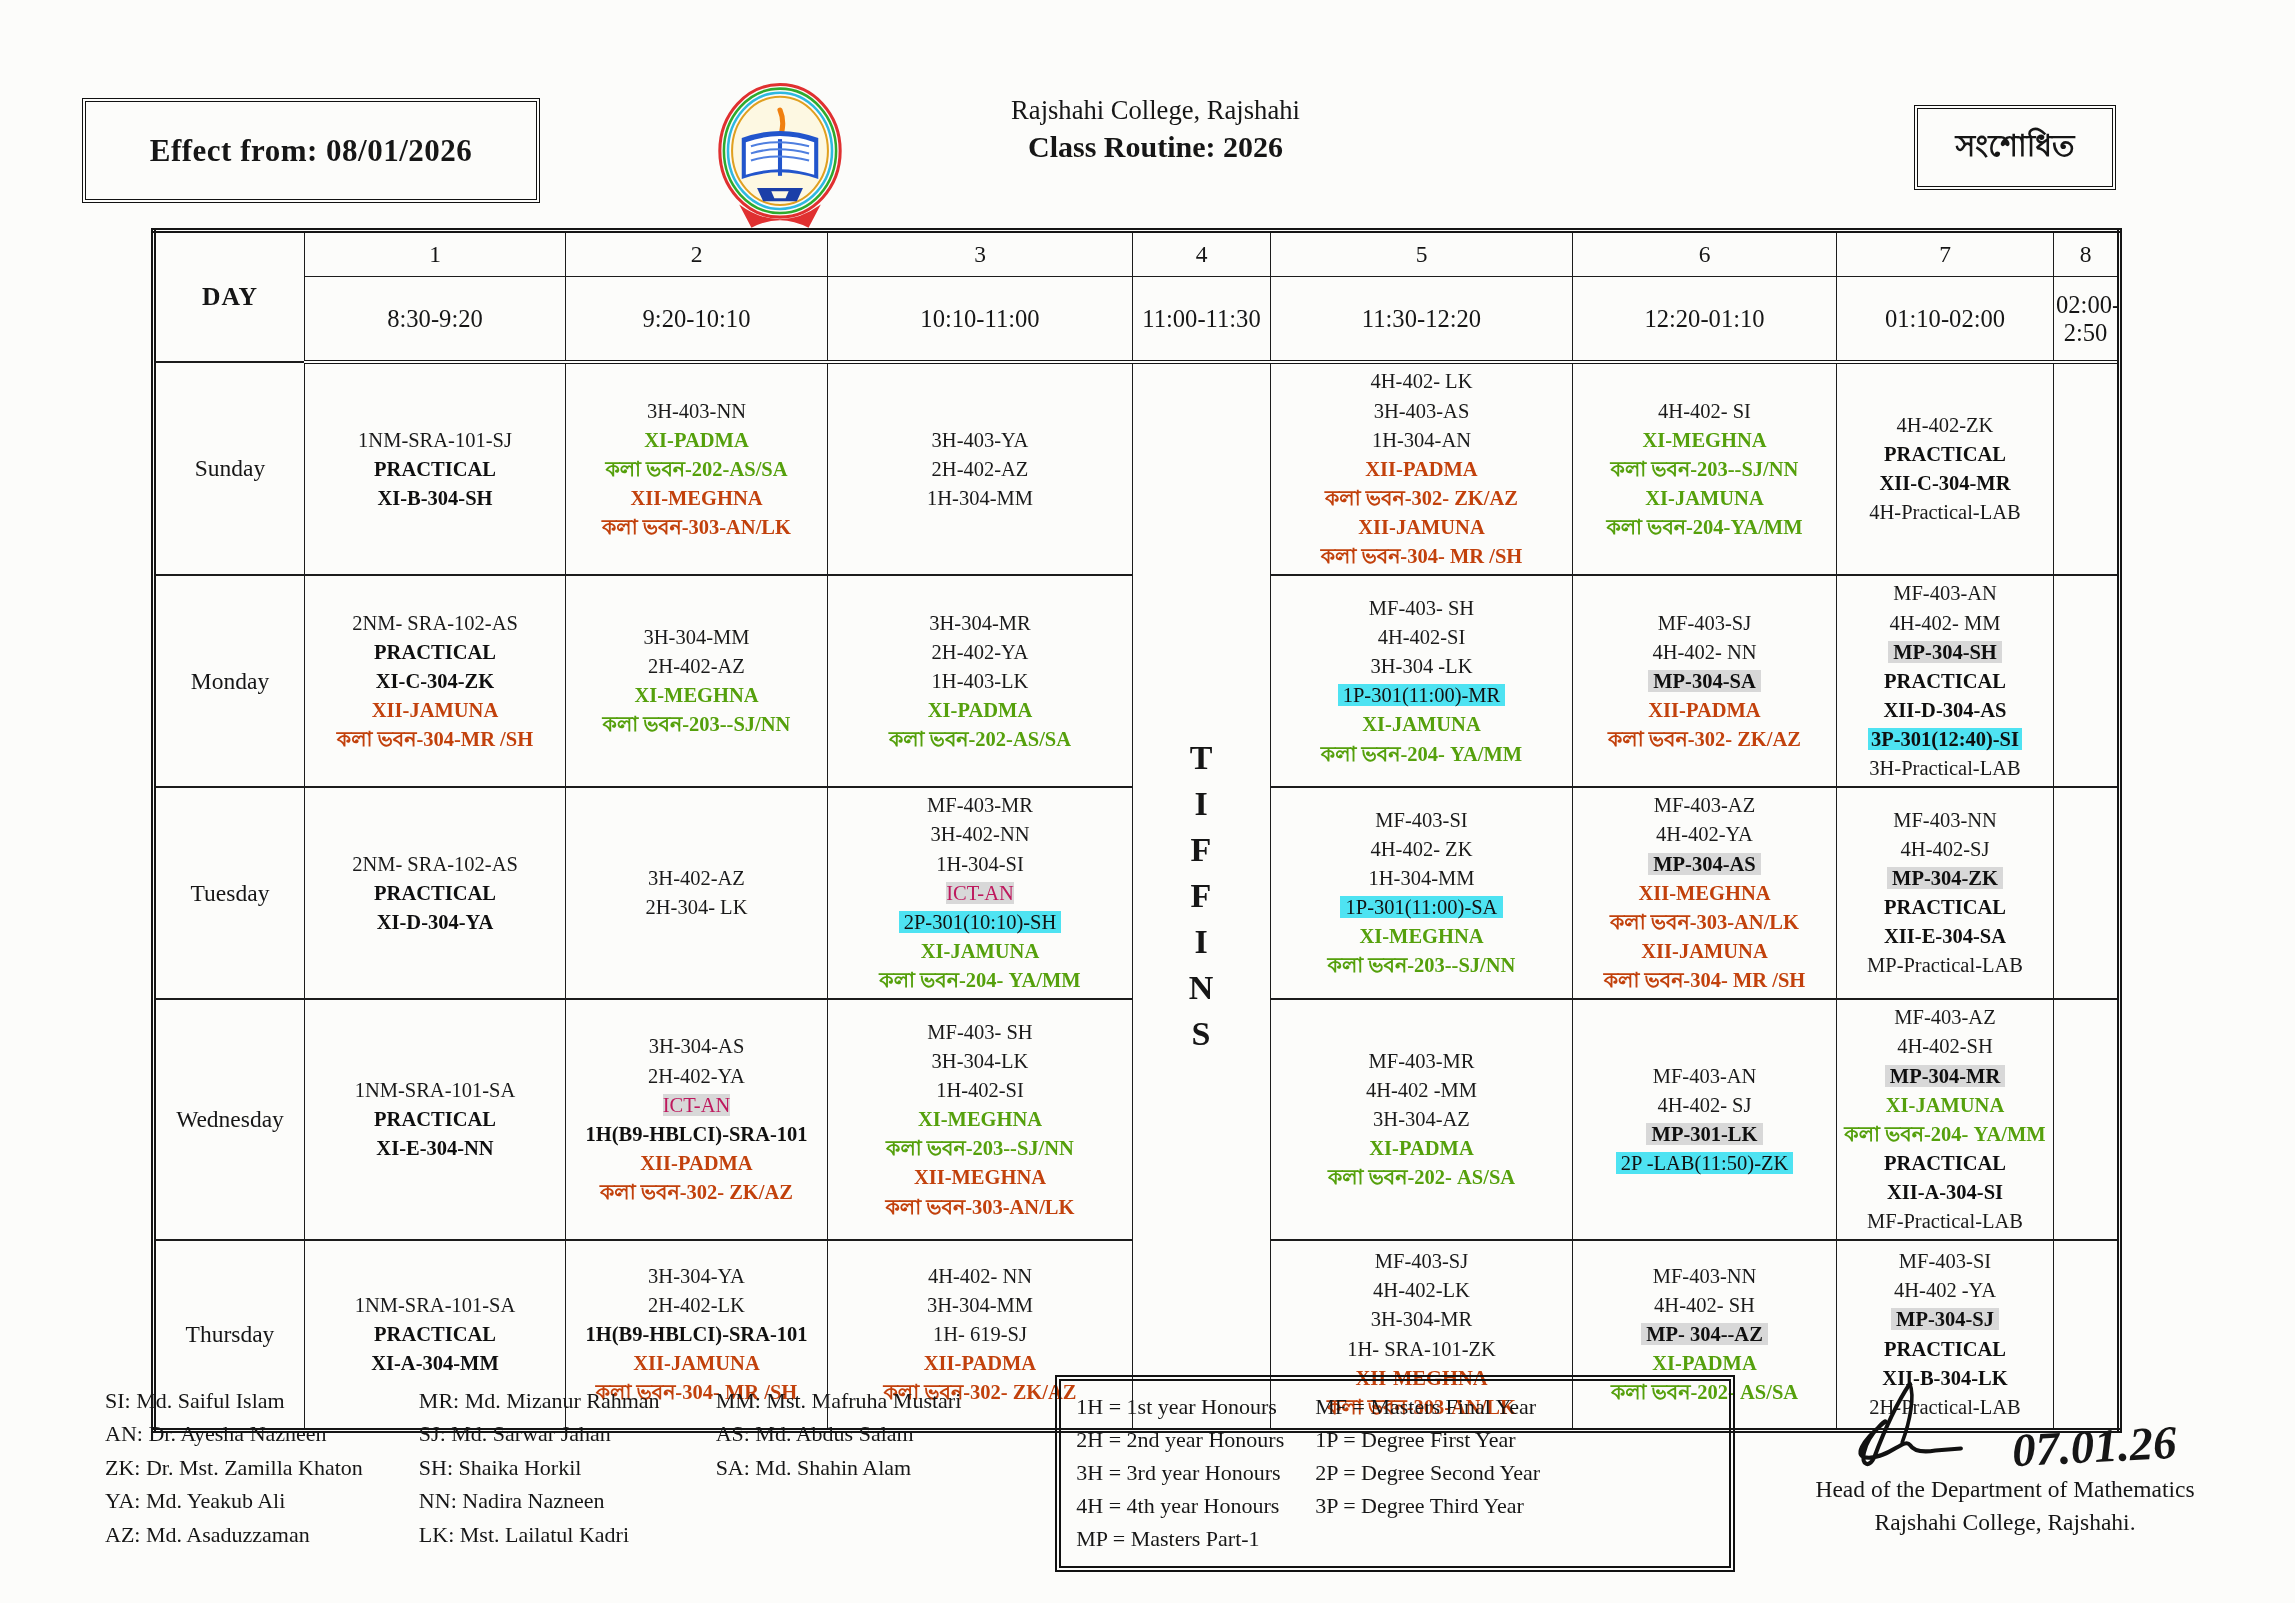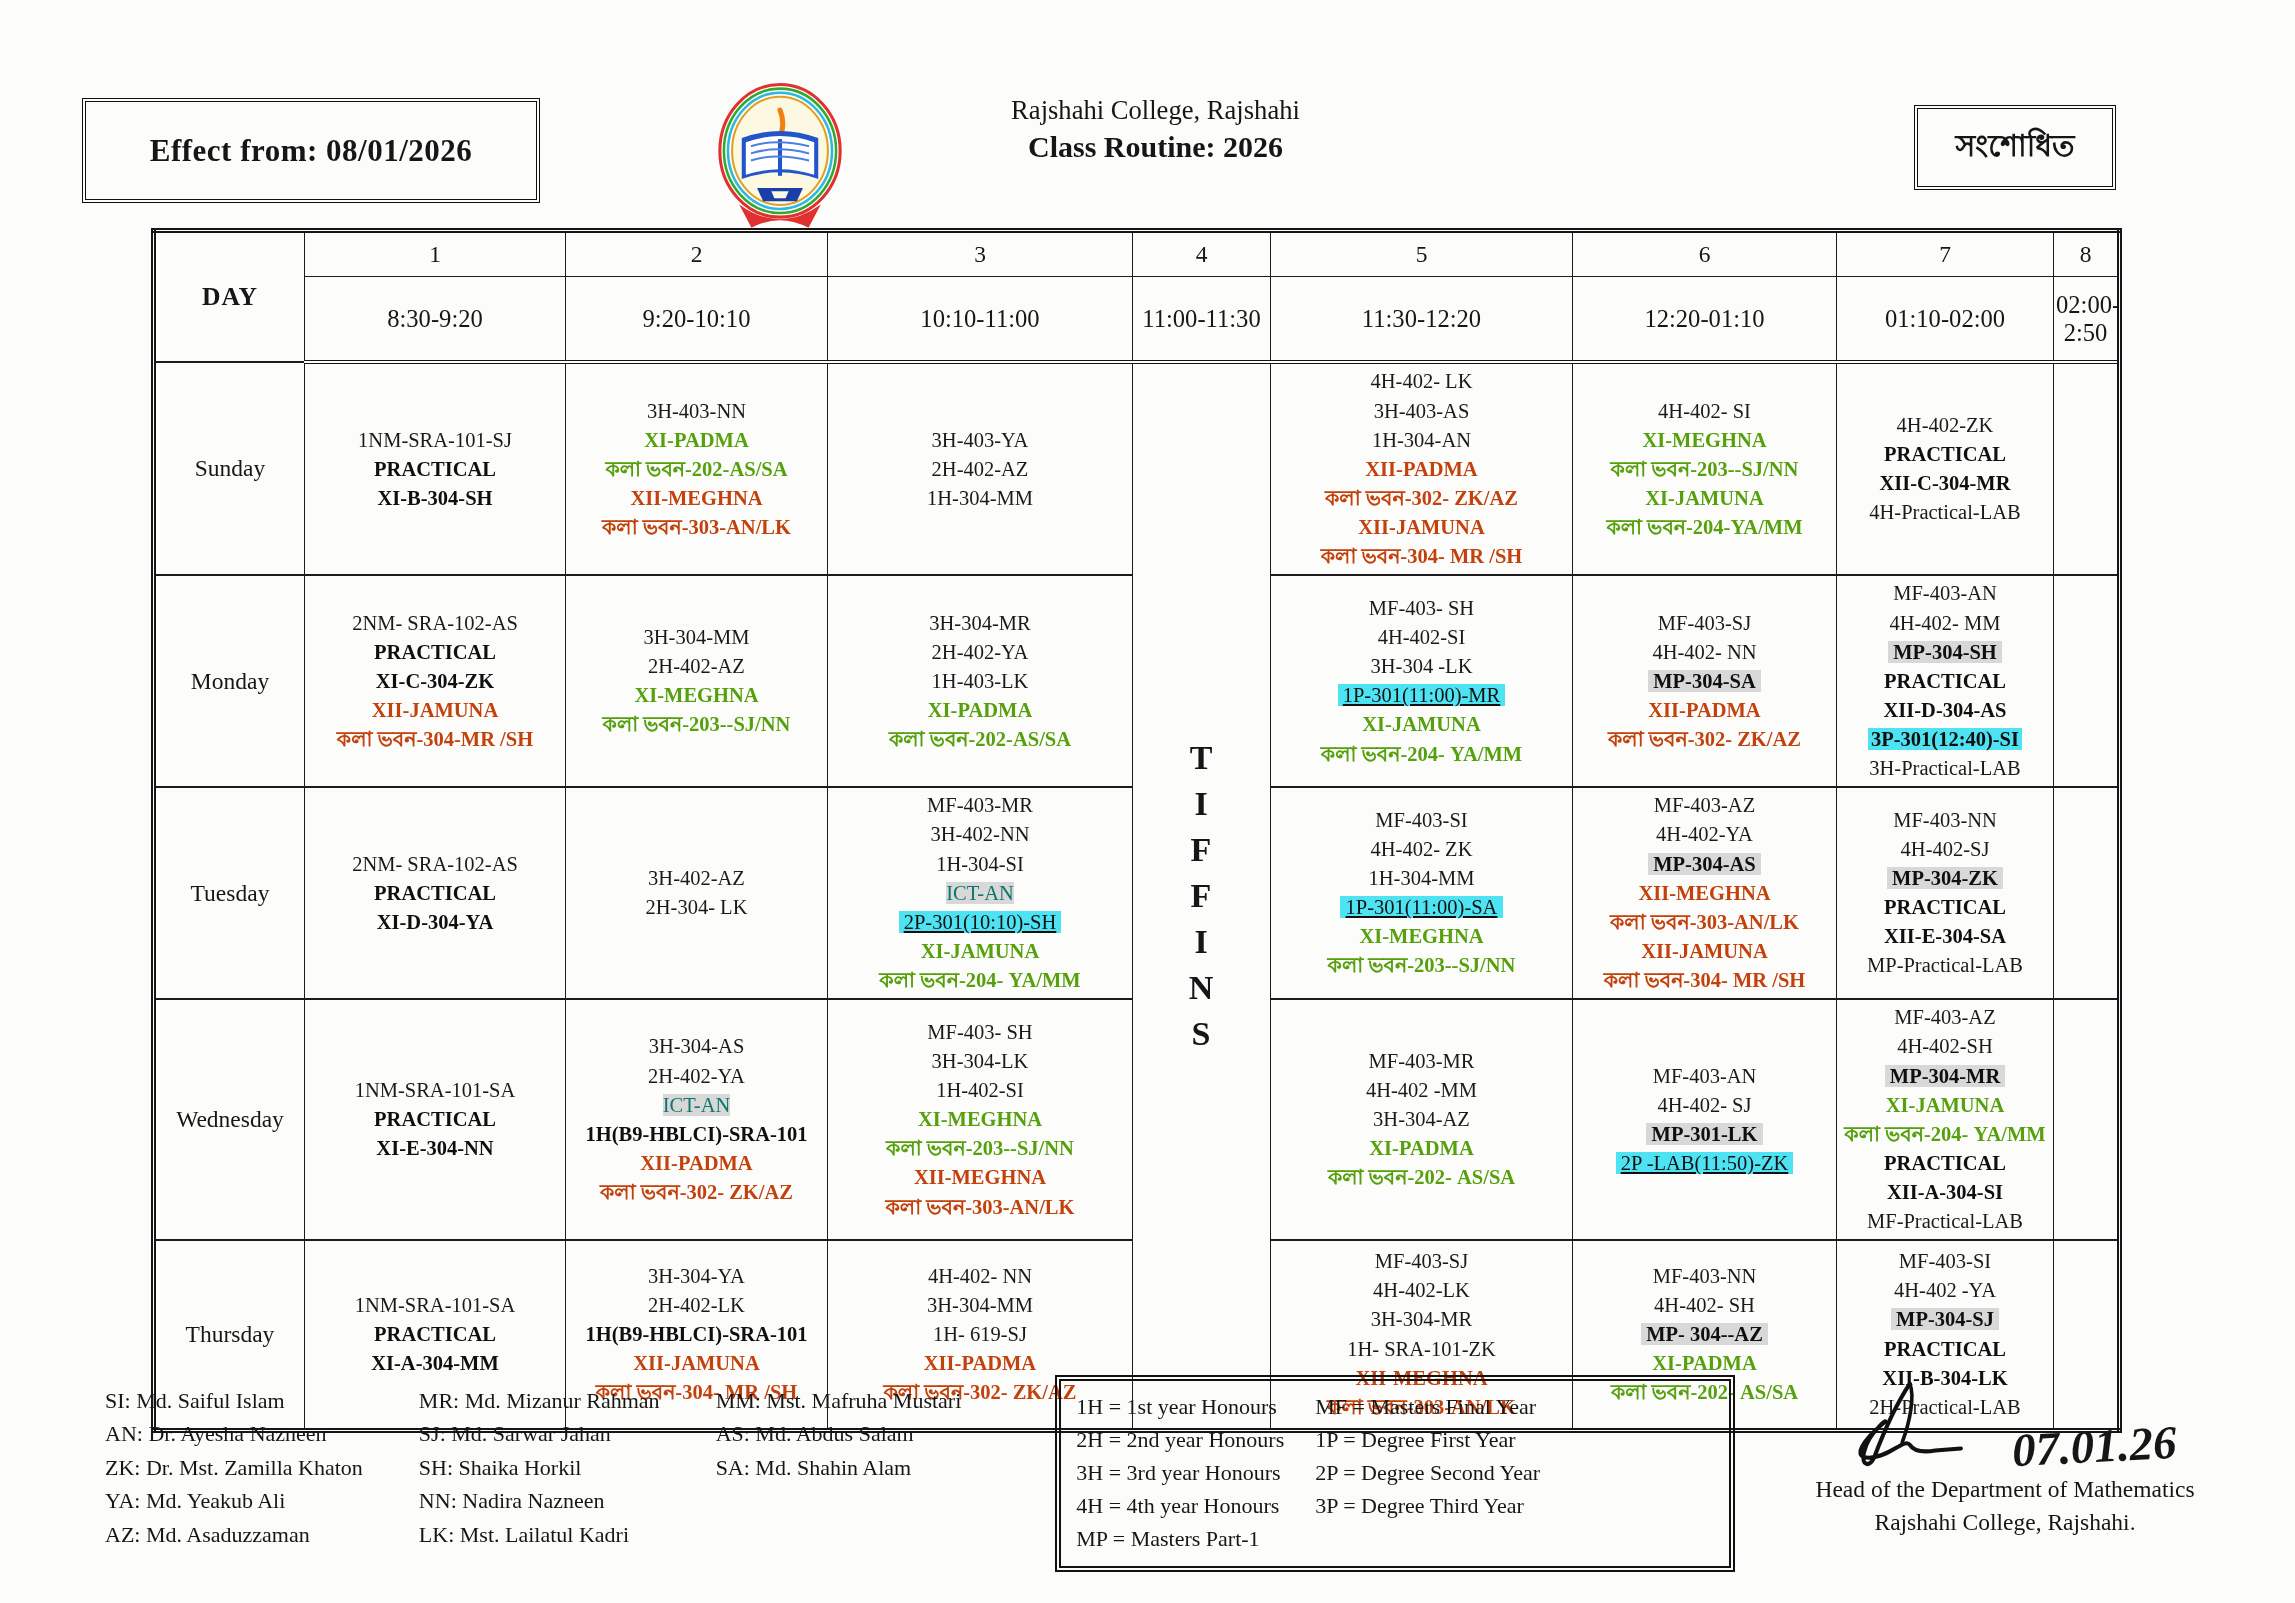--- a/index.html
+++ b/index.html
@@ -39,23 +39,23 @@
   .routine tbody tr{border-top:2.6px solid #1c1c1c;}
   th.daycol{font-size:25.6px; font-weight:bold; letter-spacing:1px;}
   th.pnum{font-size:23.5px; font-weight:normal; height:37px; border-bottom:1.5px solid #1c1c1c;}
   th.ptime{font-size:24.6px; font-weight:normal; height:77px;}
   th.dayname{font-size:23.5px; font-weight:normal;}
   .ln{font-size:20.5px; line-height:1.42; white-space:nowrap;}
   .s-k span{color:#1a1a1a;}
   .s-kb span{color:#0f0f0f; font-weight:bold;}
   .s-g span{color:#55a00c; font-weight:bold;}
   .s-p span{color:#c2410c; font-weight:bold;}
-  .s-cy span{background:#4ee3f2; color:#111; padding:0 5.1px;text-decoration:underline;}
+  .s-cy span{background:#4ee3f2; color:#111; padding:0 5.1px;}
   .s-cyb span{background:#4ee3f2; color:#0f0f0f; font-weight:bold; padding:0 3px;}
-  .s-gy span{background:#d8d8d8; color:#0f766e; padding:0 0;}
+  .s-gy span{background:#d8d8d8; color:#be185d; padding:0 0;}
   .s-gyb span{background:#d8d8d8; color:#0f0f0f; font-weight:bold; padding:0 5.1px;}
   td.tiffin{font-size:34px; font-weight:bold; letter-spacing:1px;}
   td.tiffin .tl{line-height:1.35;}
   
   .teachers{position:absolute; left:105px; top:1384px; display:flex; gap:56px;}
   .tcol .tl-line{font-size:22px; line-height:1.52; white-space:nowrap;}
   .year-box{
     position:absolute; left:1055px; top:1375px; width:680px;
     border:6.1px double #111; padding:9.2px 15.3px 11.3px 15.3px; box-sizing:border-box;
     display:flex; gap:31px;

